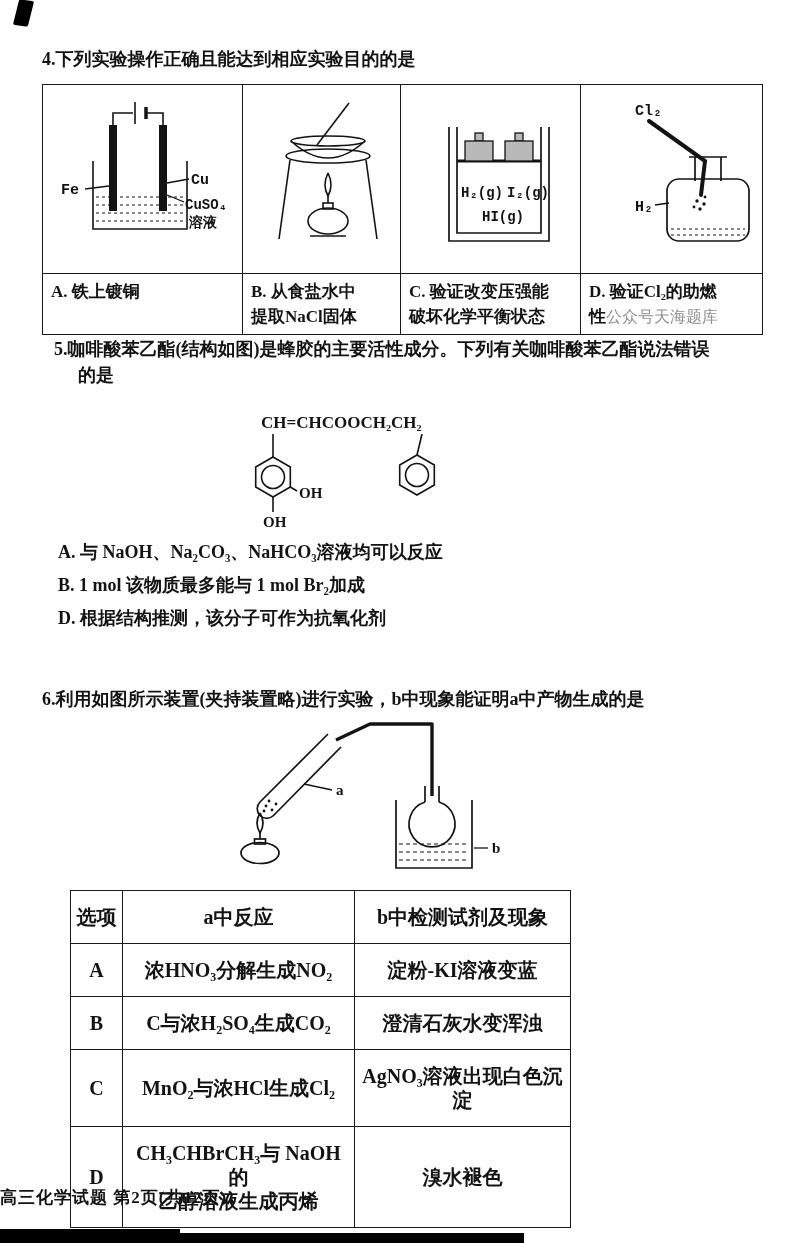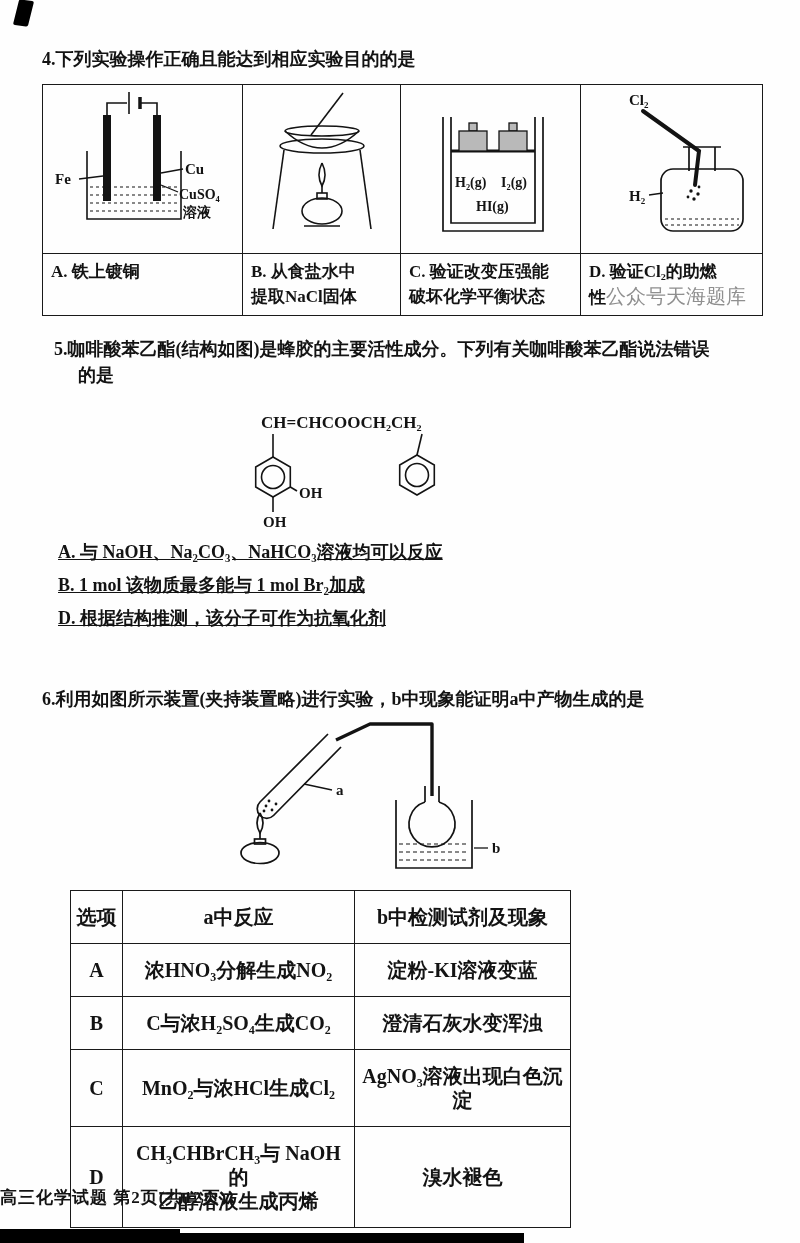--- a/index.html
+++ b/index.html
@@ -11,30 +11,30 @@
   .qtext{font-size:18px;line-height:26px;white-space:nowrap;}
   
   .artifact-top{position:absolute;left:16px;top:0;width:15px;height:26px;background:#000;
     transform:rotate(8deg) skewX(-6deg);border-radius:2px;}
   .artifact-bottom{position:absolute;left:0;top:1233px;width:524px;height:10px;background:#000;}
   .artifact-bottom2{position:absolute;left:0;top:1229px;width:180px;height:14px;background:#000;}
   
   .q4{position:absolute;left:42px;top:46px;width:722px;}
   .opt-table{border-collapse:collapse;table-layout:fixed;width:720px;margin-top:12px;}
   .opt-table td{border:1.6px solid #1a1a1a;}
-  .diag-row td{height:168px;vertical-align:middle;padding:0;}
+  .diag-row td{height:168px;vertical-align:middle;padding:10px;font-family:Liberation Mono, monospace;}
   .label-row td{vertical-align:top;padding:5px 8px;font-size:17px;line-height:25px;}
-  .watermark{color:#8f8f8f;font-weight:400;font-size:20px;text-align:right;}
+  .watermark{color:#8f8f8f;font-weight:400;font-size:16px;text-align:right;}
   
   .q5{position:absolute;left:42px;top:336px;width:722px;height:350px;}
   .q5-line1{position:absolute;left:12px;top:0;}
   .q5-line2{position:absolute;left:26px;top:26px;padding-left:10px;}
   .q5-structure{position:absolute;left:205px;top:64px;}
   .q5-options{position:absolute;left:16px;top:200px;}
-  .q5-option{font-size:18px;line-height:33px;white-space:nowrap;text-decoration:underline;}
+  .q5-option{font-size:18px;line-height:33px;white-space:nowrap;}
   
   .q6{position:absolute;left:42px;top:686px;width:722px;}
   .q6-apparatus{position:absolute;left:178px;top:30px;}
   .q6-table{border-collapse:collapse;table-layout:fixed;width:500px;position:absolute;left:28px;top:204px;}
   .q6-table td,.q6-table th{border:1.6px solid #1a1a1a;text-align:center;vertical-align:middle;
     font-size:20px;line-height:24px;white-space:pre-line;font-weight:600;padding:14px 4px;}
   .q6-table tr.hdr{height:34px;}
   .q6-table tr.r{height:46px;}
   .q6-table tr.rd{height:72px;}
   

